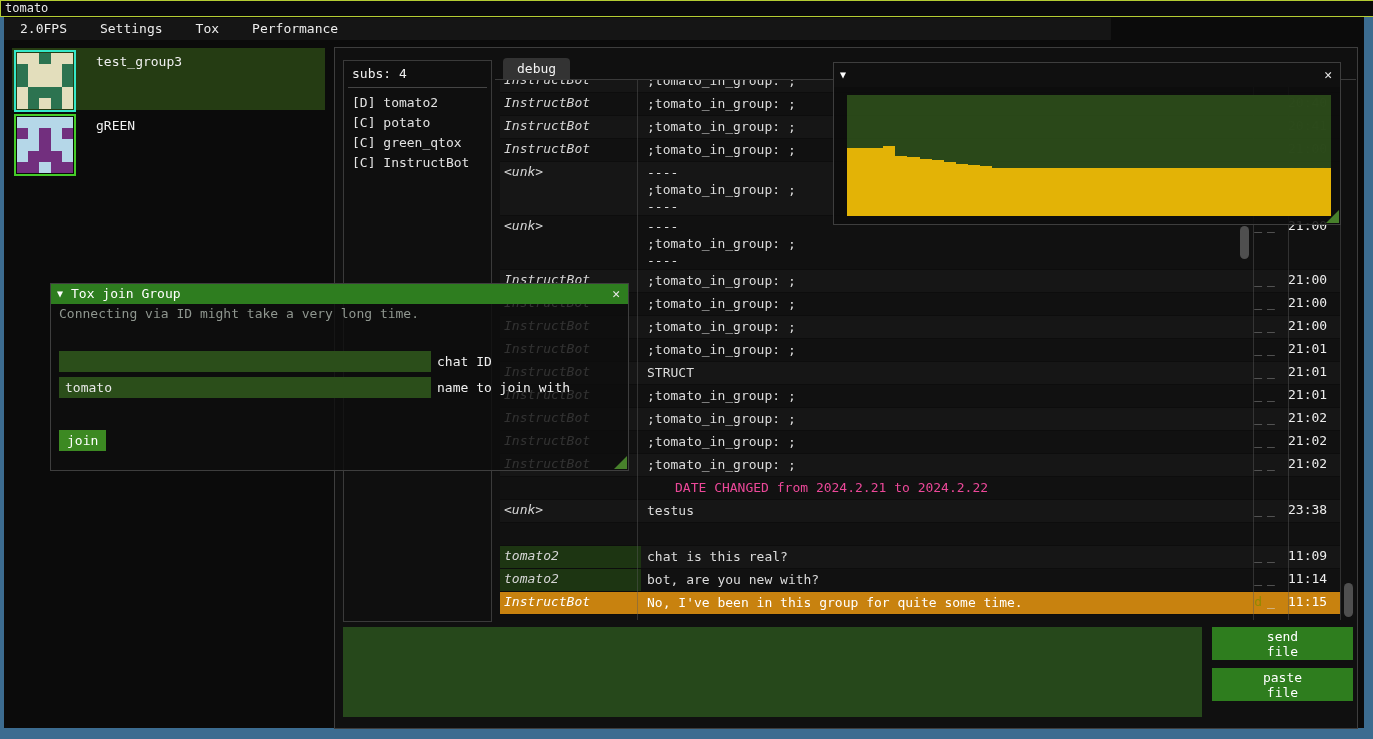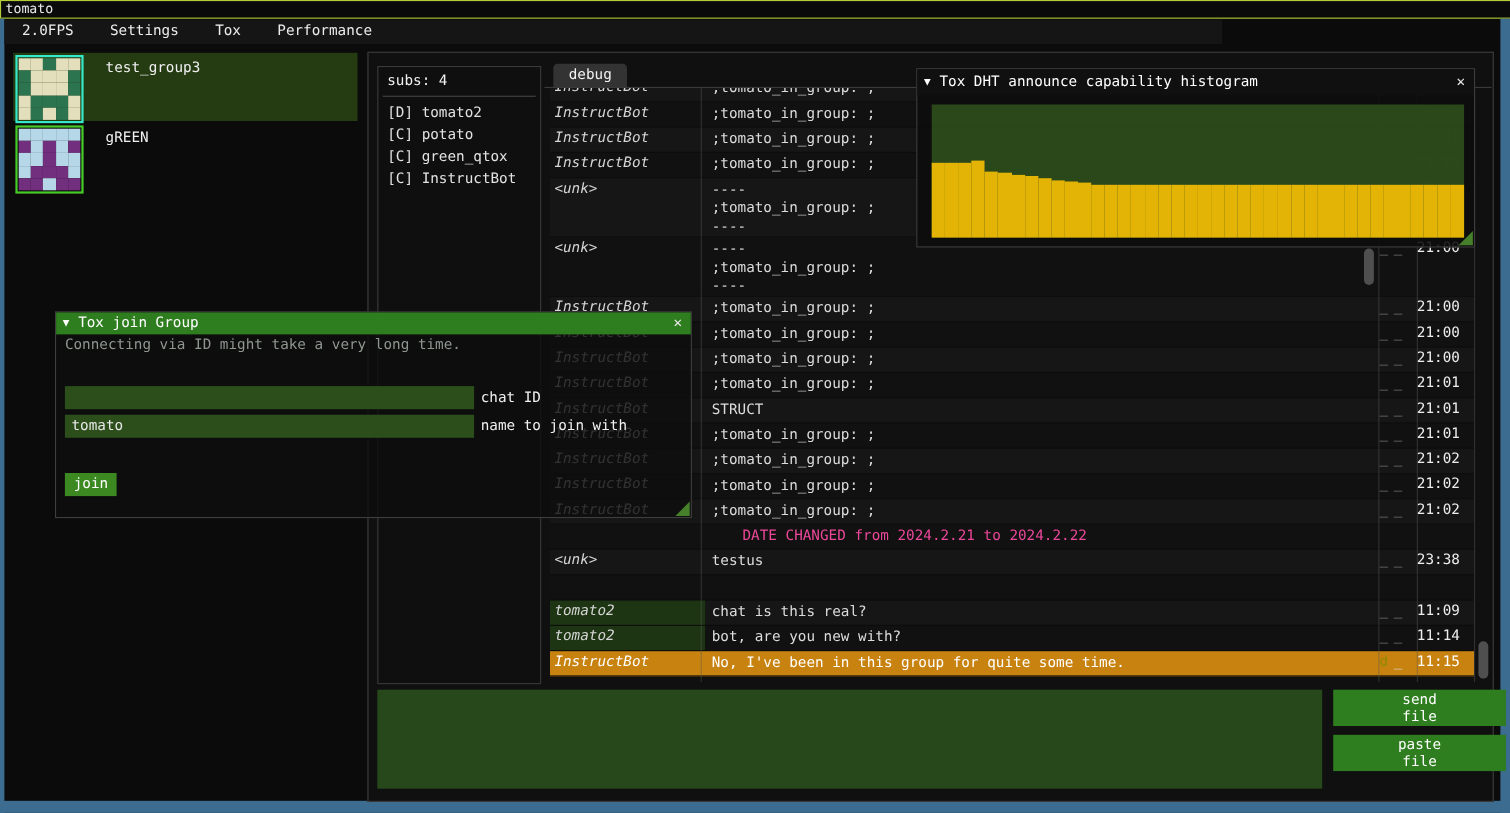--- a/index.html
+++ b/index.html
@@ -61,21 +61,21 @@
   .crow.hl-orange .cell-status{color:#d8d8d8;}
   .st-d{color:#8f8a00;}
   .col-line{position:absolute;top:80px;height:540px;width:1px;background:rgba(90,90,90,.45);}
 
   .scroll-thumb{background:#4f4f4f;border-radius:5px;width:9px;}
 
   
   #chat-input{left:343px;top:627px;width:859px;height:90px;background:#26481b;
               border:none;resize:none;outline:none;color:#e8e8e8;
               font-family:inherit;font-size:13px;padding:4px 6px;box-sizing:border-box;}
-  .file-btn{left:1212px;width:157px;height:33px;background:#2e7d1e;color:#fff;
+  .file-btn{left:1212px;width:141px;height:33px;background:#2e7d1e;color:#fff;
             display:flex;align-items:center;justify-content:center;text-align:center;
             white-space:pre-line;line-height:15px;cursor:pointer;}
 
   
   .fwin{border:1px solid #3e3e3e;z-index:6;}
   .fwin-title{height:20px;line-height:20px;display:flex;align-items:center;color:#fff;}
   .fwin-title .arrow{font-size:10px;margin:0 8px 0 6px;}
   .fwin-close{margin-left:auto;margin-right:8px;color:#e8e8e8;cursor:pointer;}
   .resize-grip{position:absolute;right:1px;bottom:1px;width:0;height:0;
                border-left:13px solid transparent;border-bottom:13px solid #47802b;}
@@ -441,21 +441,20 @@
 
 <textarea class="abs" id="chat-input" value="" style=""></textarea>
 <div class="abs file-btn" style="top:627px;">send
 file</div>
 <div class="abs file-btn" style="top:668px;">paste
 file</div>
 
 <div class="abs fwin" id="hist-window">
   <div class="fwin-title">
     <span class="arrow">▼</span>
-    <span>Tox DHT announce capability histogram</span>
     <span class="fwin-close">✕</span>
   </div>
   <div id="hist-plot">
       <div class="bar" style="height: 56%; background: rgb(227, 179, 6);"></div>
       <div class="bar" style="height: 56%; background: rgb(227, 179, 6);"></div>
       <div class="bar" style="height: 56%; background: rgb(227, 179, 6);"></div>
       <div class="bar" style="height: 58%; background: rgb(227, 179, 6);"></div>
       <div class="bar" style="height: 50%; background: rgb(227, 179, 6);"></div>
       <div class="bar" style="height: 49%; background: rgb(227, 179, 6);"></div>
       <div class="bar" style="height: 47%; background: rgb(227, 179, 6);"></div>

